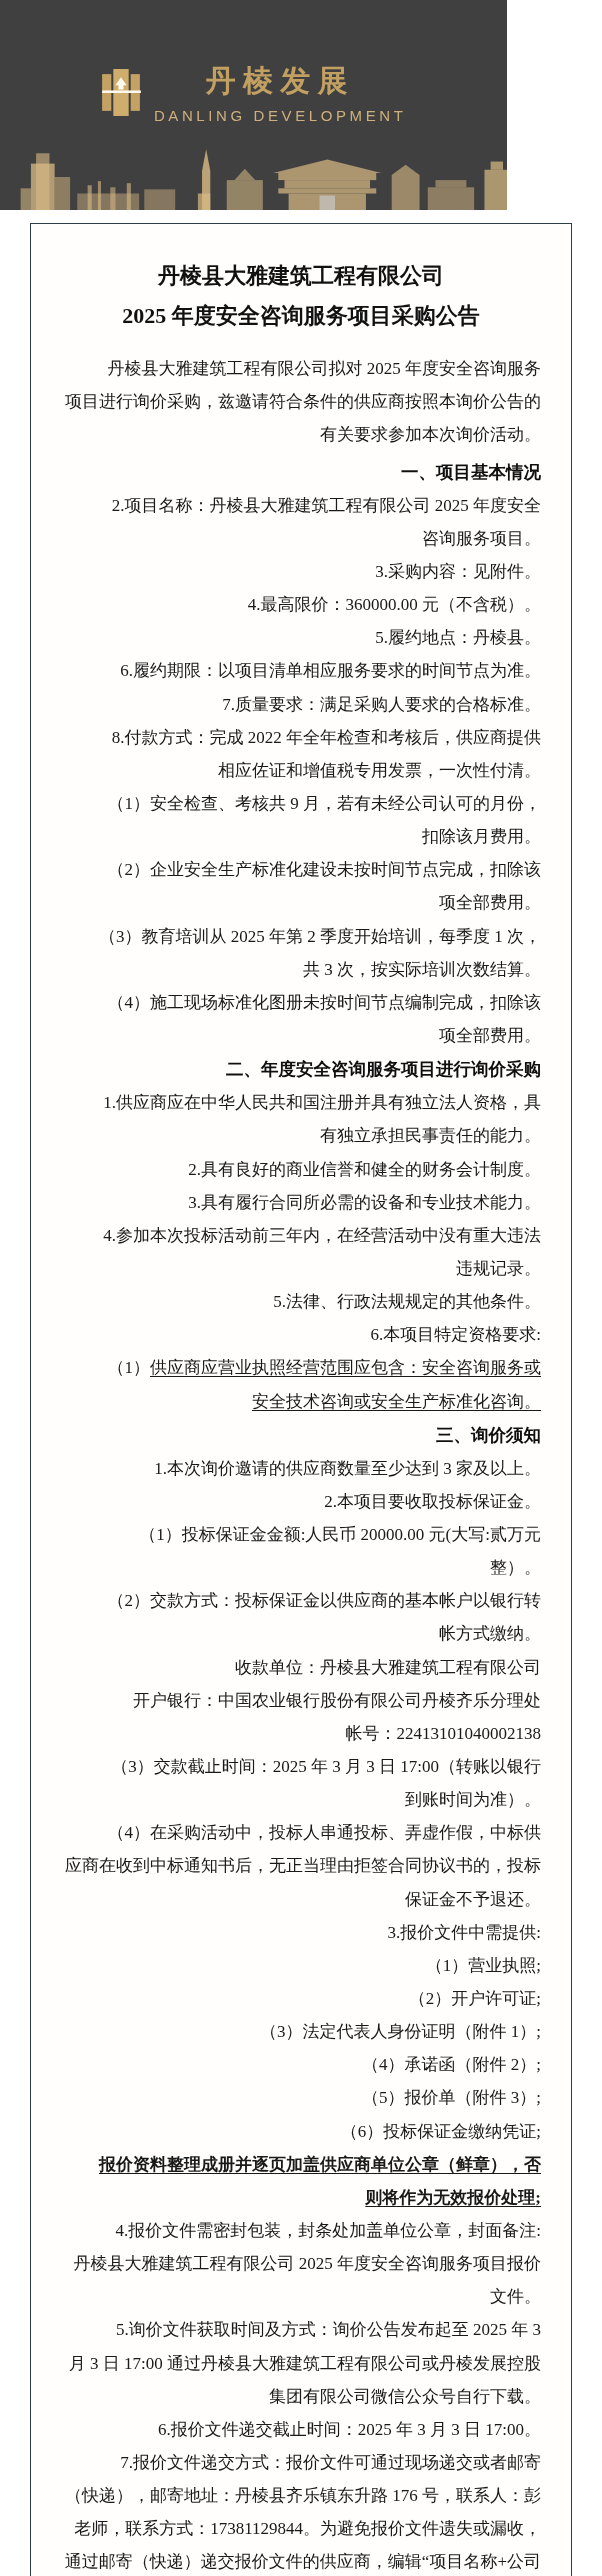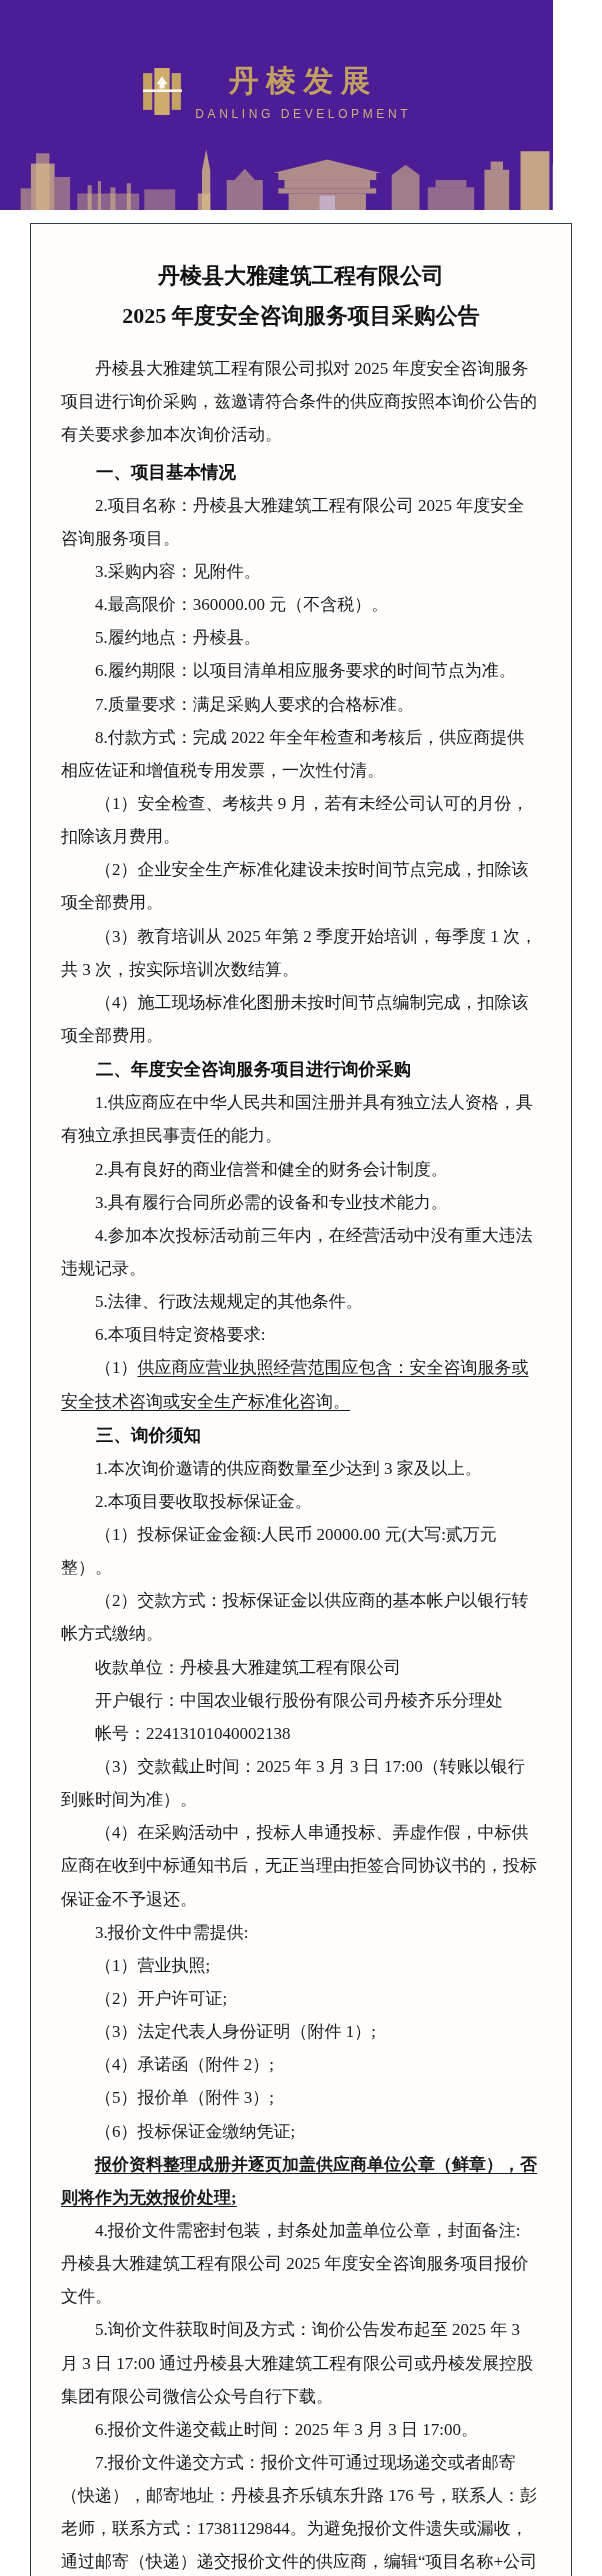--- a/index.html
+++ b/index.html
@@ -2,35 +2,35 @@
 <html style="font-size:8.2px"><head>
 <meta charset="utf-8">
 <style>
   html,body{margin:0;padding:0;}
   body{
     width:603px;height:3550px;overflow:hidden;background:#ffffff;
     font-family:"Liberation Serif","DejaVu Serif",serif;color:#161616;
     -webkit-font-smoothing:antialiased;
   }
   
-  .banner{position:relative;width:553px;height:210px;background:#4c1d95;overflow:hidden;}
+  .banner{position:relative;width:507px;height:210px;background:#404040;overflow:hidden;}
   .logo-row{position:absolute;top:61px;left:0;width:100%;display:flex;justify-content:center;align-items:center;gap:13.4px;}
   .logo-mark{width:40px;height:49px;display:block;}
   .logo-texts{display:flex;flex-direction:column;align-items:center;}
   .logo-cn{font-size:30px;letter-spacing:7.2px;color:#c2a061;font-weight:700;font-family:"Liberation Serif","DejaVu Serif",serif;}
-  .logo-en{margin-top:5.2px;font-size:12px;letter-spacing:3.6px;color:#cfb07c;font-family:"Liberation Sans","DejaVu Sans",sans-serif;}
+  .logo-en{margin-top:5.2px;font-size:15px;letter-spacing:3.6px;color:#cfb07c;font-family:"Liberation Sans","DejaVu Sans",sans-serif;}
   .skyline{position:absolute;left:0;bottom:0;width:603px;height:66px;display:block;}
   
   .card{
     position:relative;box-sizing:border-box;margin:13px 0 0 30px;width:542px;height:3154px;
     background:#fffefd;border:1.5px solid #2e3d45;padding:30px 30px 15.5px 30px;overflow:hidden;
   }
   .doc-title{margin:4px;text-align:center;font-size:22px;font-weight:700;line-height:1.65;color:#111;}
   .doc-body{margin-top:17.5px;}
-  p.doc{margin:0;font-size:17px;line-height:1.95;text-indent:2em;color:#191919;}
+  p.doc{margin:0;font-size:17px;line-height:1.95;text-indent:2em;color:#191919;text-align:right;}
   p.doc.lead{margin-bottom:3.1px;}
   p.doc.h{font-family:Liberation Serif, serif;font-weight:700;font-size:17.5px;color:#0f0f0f;}
   p.doc.bu{font-weight:700;text-decoration:underline;text-underline-offset:3.1px;}
   p.doc .u{text-decoration:underline;text-underline-offset:3.1px;}
 </style>
 </head>
 <body>
 
 <div class="banner">
   <div class="logo-row">

